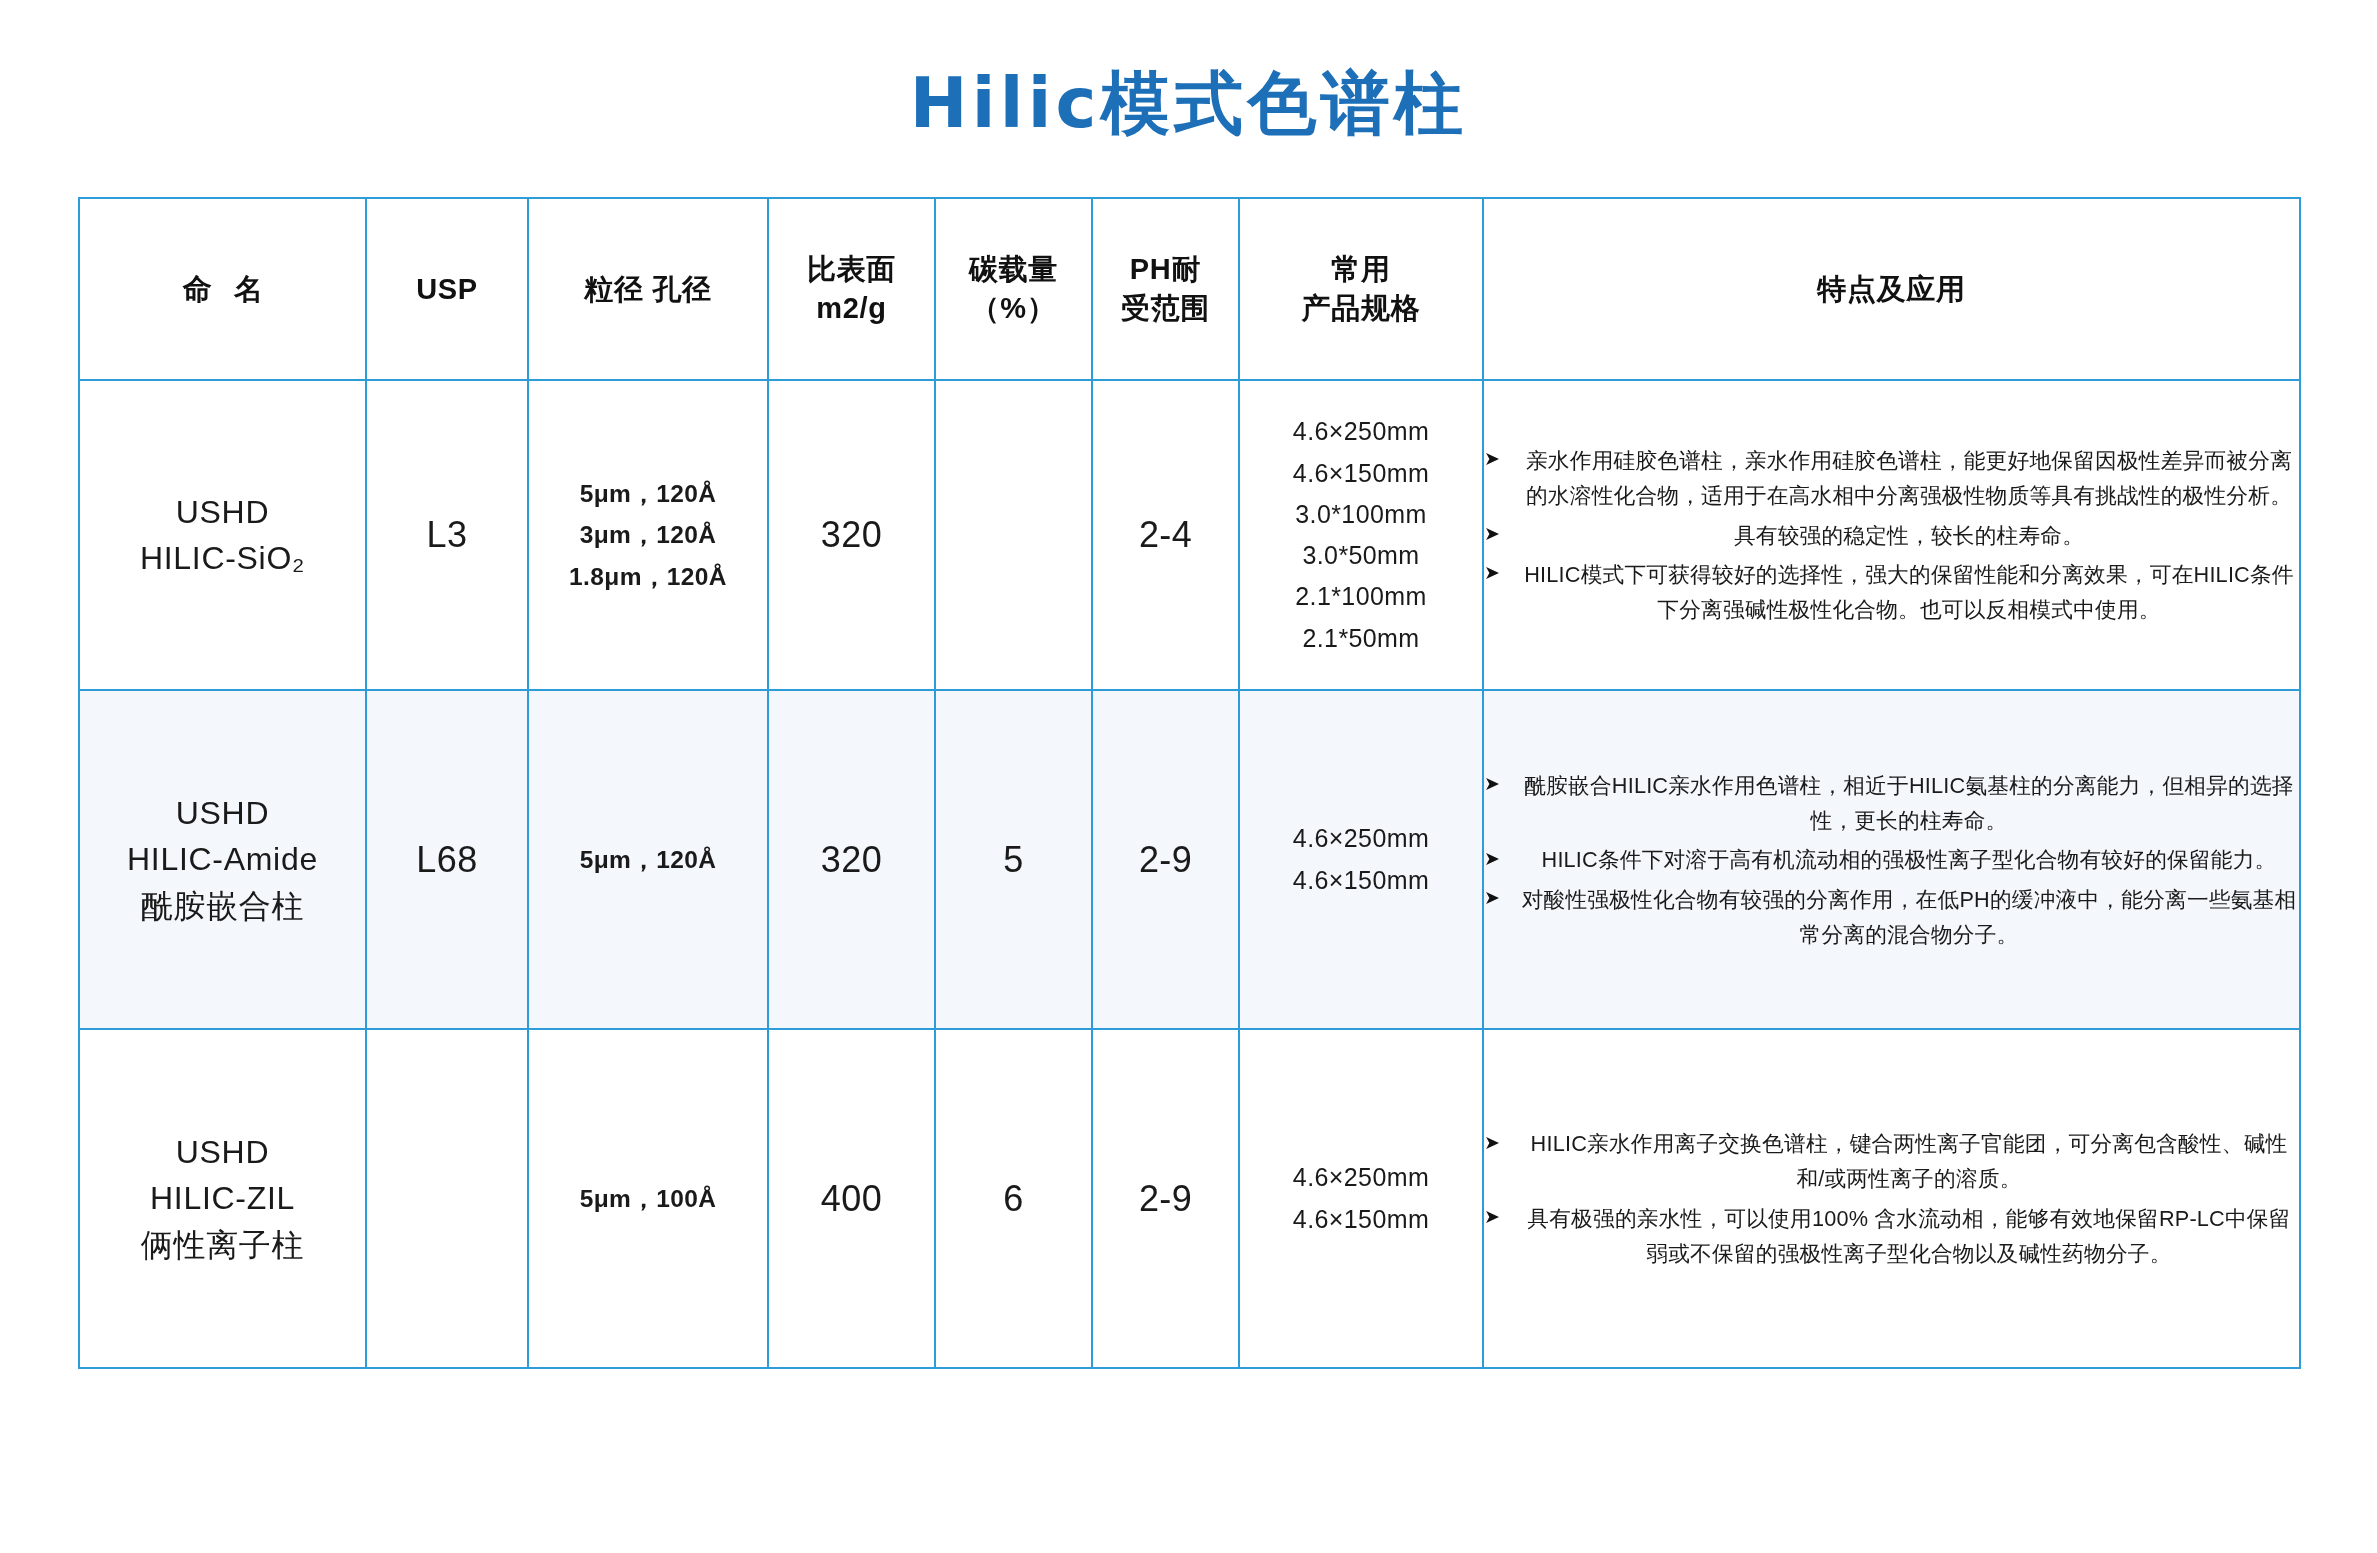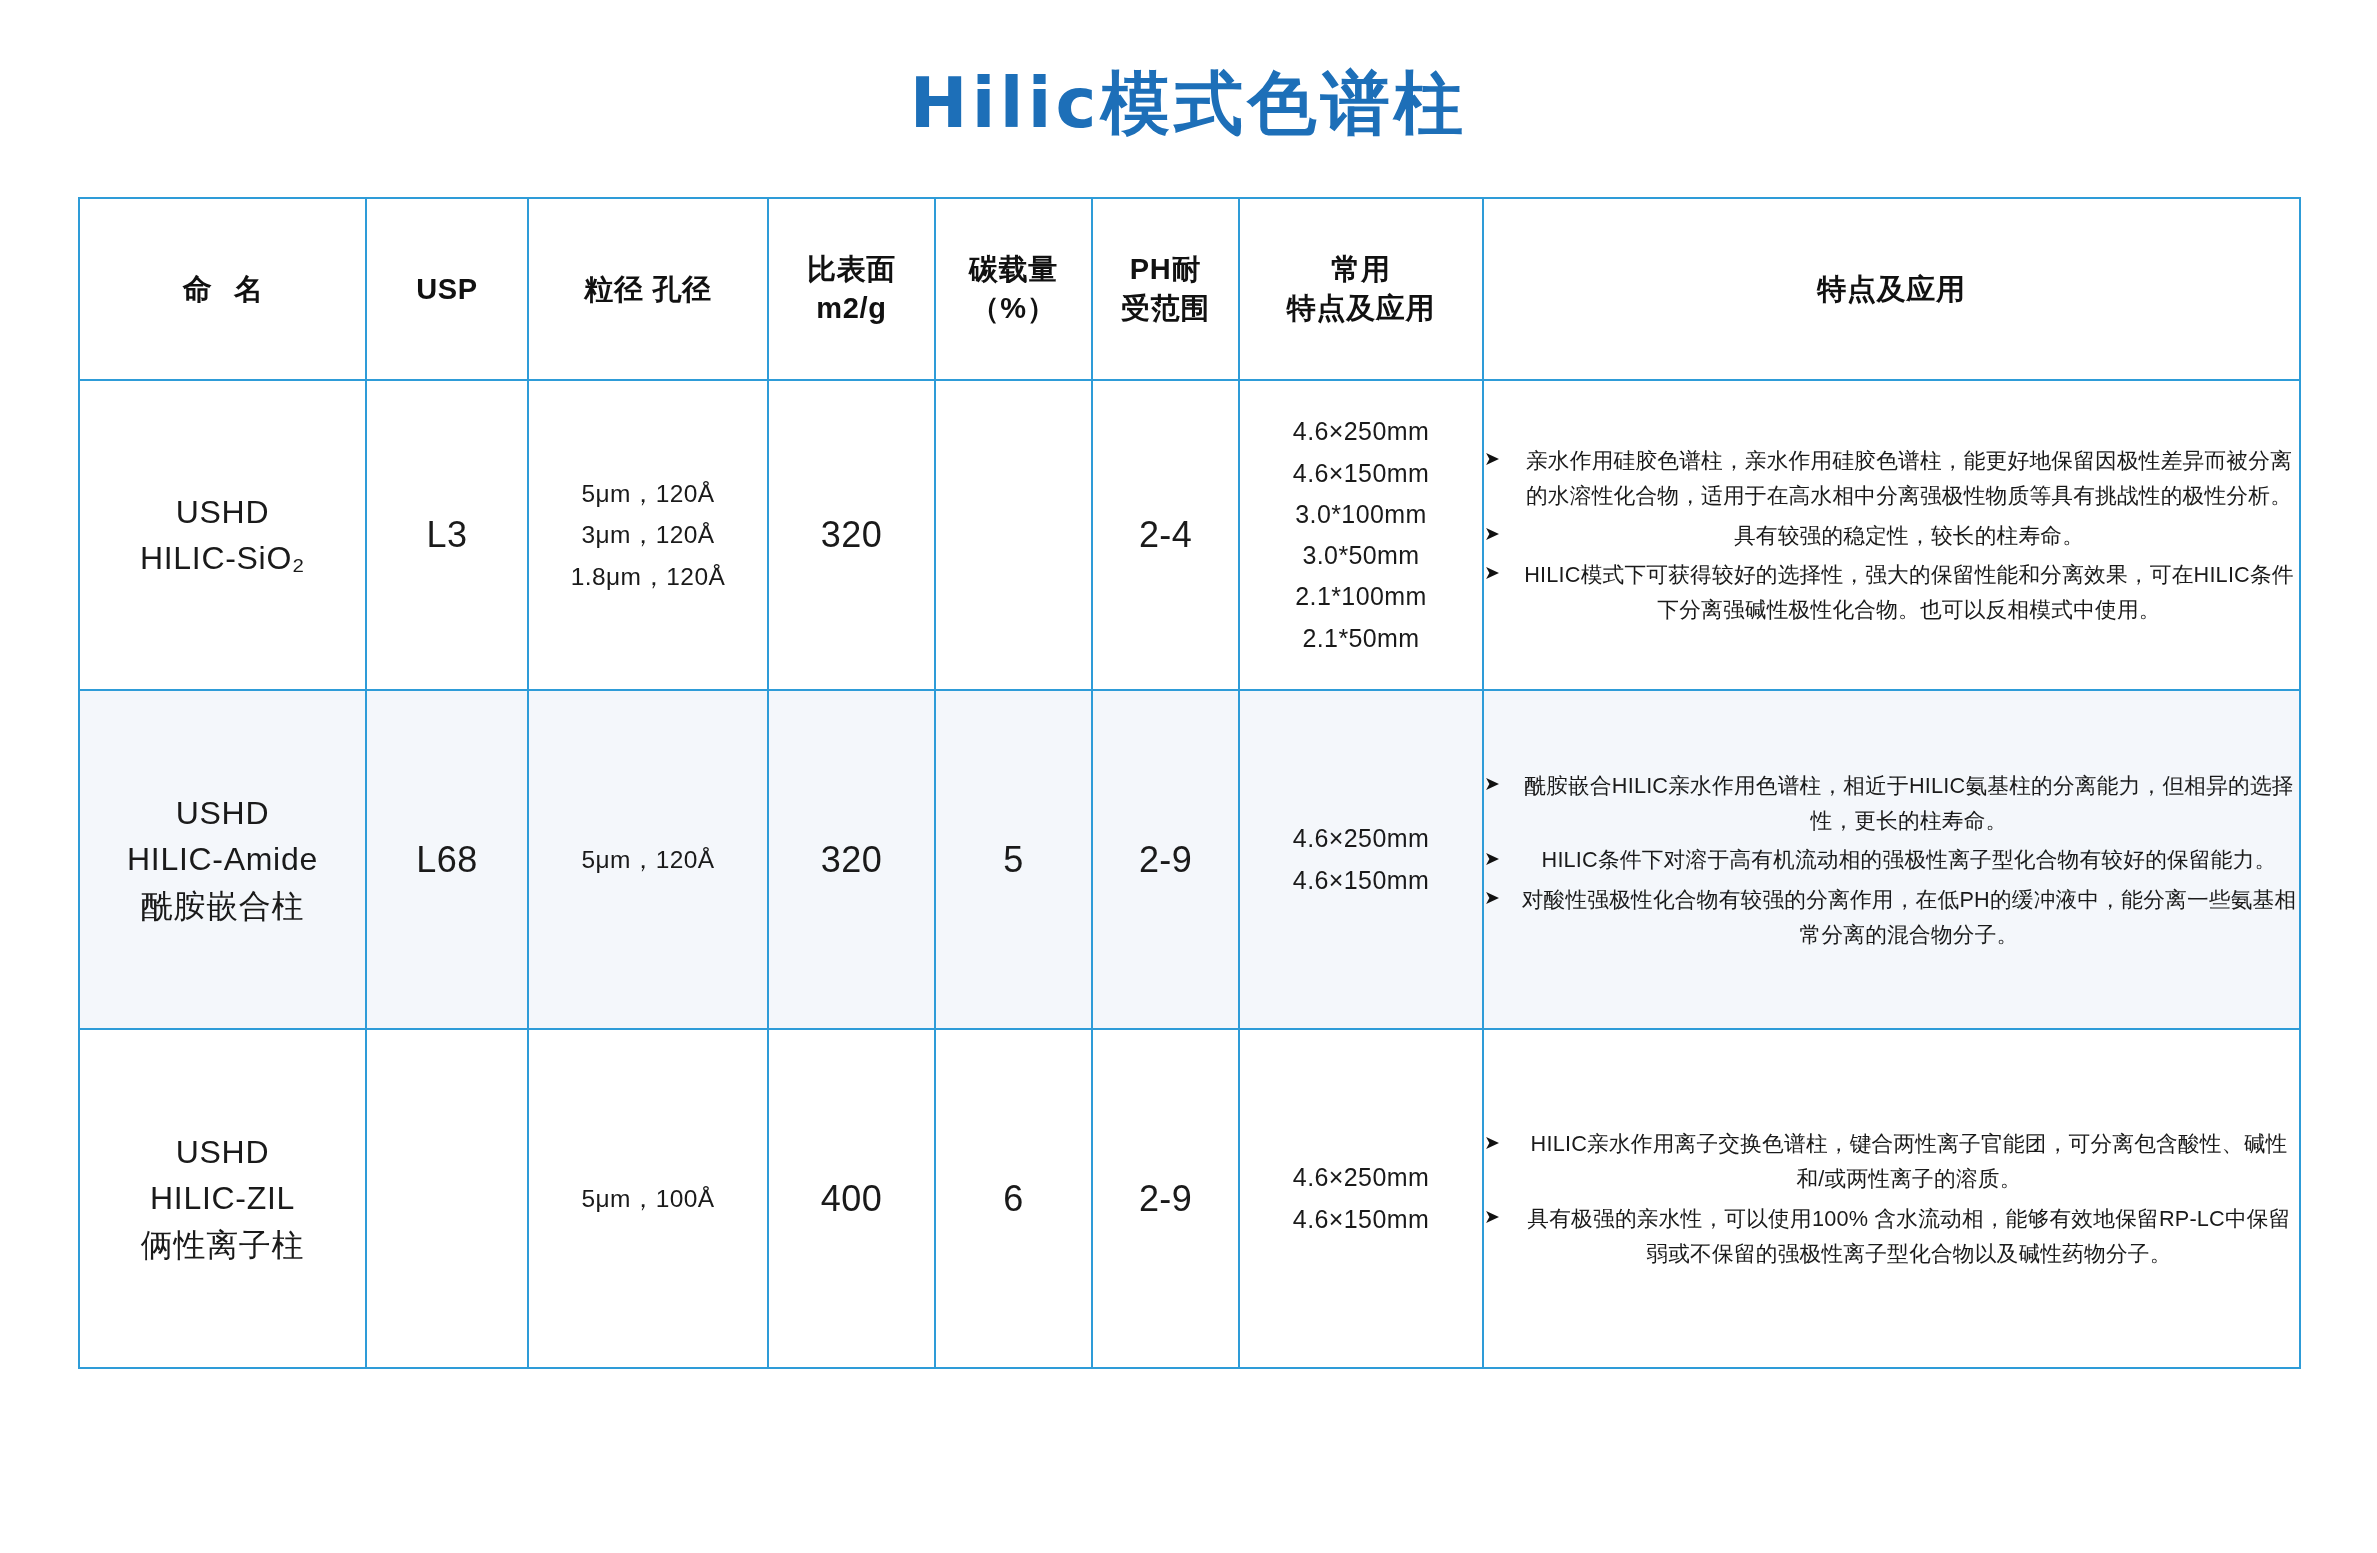--- a/index.html
+++ b/index.html
@@ -62,20 +62,21 @@
     letter-spacing: 0.7px;
   }
   td.col-usp, td.col-ph, td.col-carbon, td.col-surface {
     font-size: 36px;
     letter-spacing: 0.4px;
   }
   td.col-particle {
     font-size: 24.5px;
     line-height: 1.7;
     letter-spacing: 0.4px;
+    font-weight: bold;
   }
   td.col-spec {
     font-size: 25px;
     line-height: 1.65;
     letter-spacing: 0.4px;
   }
   td.col-feature {
     text-align: left;
     padding: 14.4px 24.5px 14.4px 21.7px;
   }
@@ -127,21 +128,21 @@
           <th class="hdr-name nowrap">命 名</th>
           <th class="nowrap">USP</th>
           <th class="nowrap">粒径 孔径</th>
           <th class="nowrap">比表面
 m2/g</th>
           <th class="nowrap">碳载量
 （%）</th>
           <th class="nowrap">PH耐
 受范围</th>
           <th class="nowrap">常用
-特点及应用</th>
+产品规格</th>
           <th class="nowrap">特点及应用</th>
         </tr>
       </thead>
       <tbody>
 
         <tr style="height:310px;">
           <td class="col-name nowrap">USHD
 HILIC-SiO₂</td>
           <td class="col-usp">L3</td>
           <td class="col-particle nowrap">5μm，120Å

